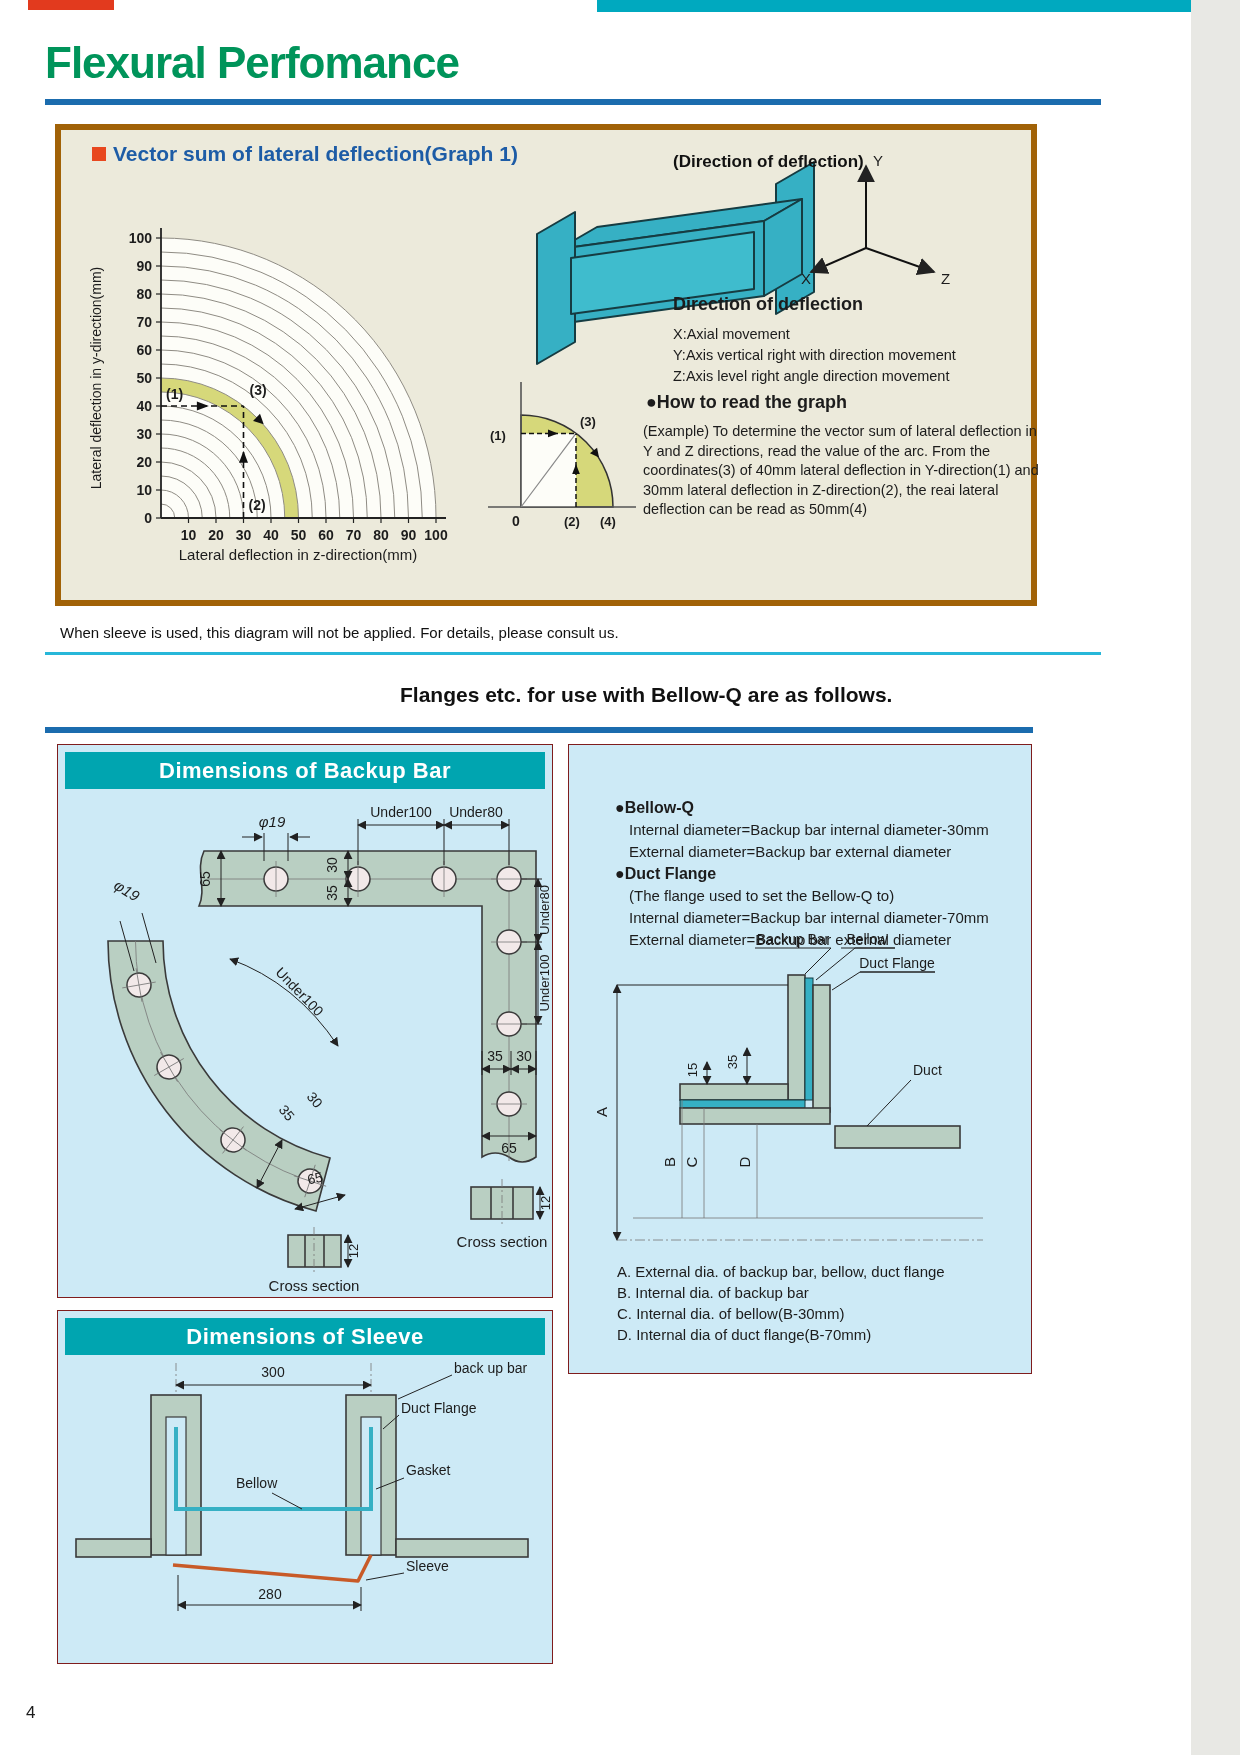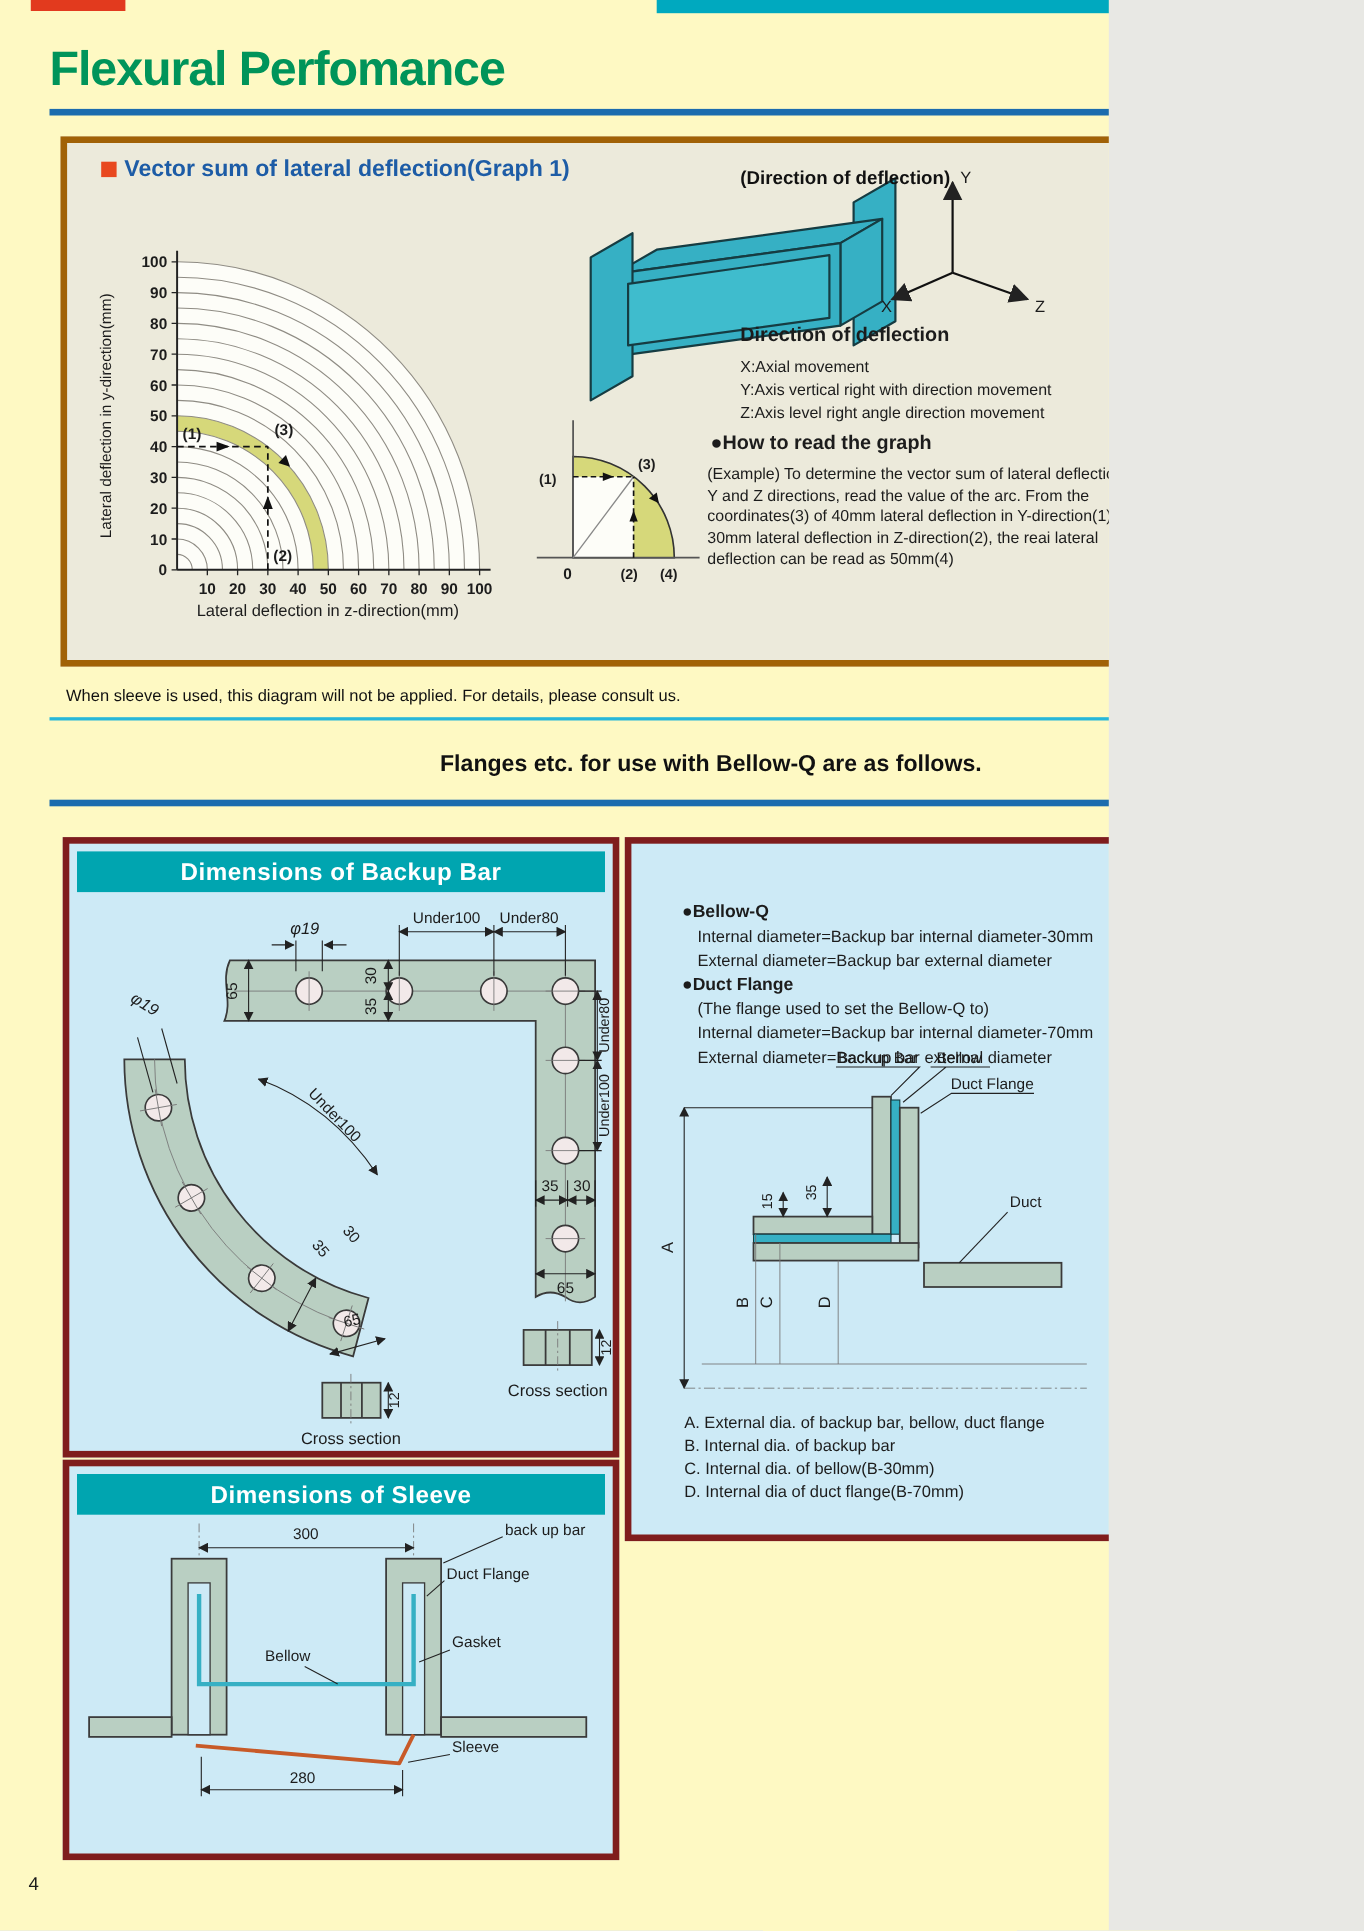--- a/index.html
+++ b/index.html
@@ -1,36 +1,36 @@
 <!DOCTYPE html>
 <html><head>
 <meta charset="utf-8">
 <style>
   html,body{margin:0;padding:0;background:#e8e8e4;}
-  .page{position:relative;width:1008px;height:1755px;background:#fef9c3;
+  .page{position:relative;width:1191px;height:1755px;background:#ffffff;
         font-family:"Liberation Sans",sans-serif;color:#1c1c1c;overflow:hidden;}
   .abs{position:absolute;}
   .topbar-red{left:28px;top:0;width:86px;height:10px;background:#e23a1e;}
   .topbar-teal{left:597px;top:0;width:643px;height:12px;background:#00a9bf;}
   .main-title{left:45px;top:38px;font-size:44px;font-weight:bold;color:#00945a;letter-spacing:-1px;}
   .rule-blue{background:#1b6cae;height:6px;}
   .rule-cyan{background:#27b7d9;height:3px;}
   .graph-box{left:55px;top:124px;width:970px;height:470px;background:#eceadb;border:6px solid #a16207;}
   .box-heading{left:52px;top:12px;font-size:21px;font-weight:bold;color:#1d5ca6;}
   .sq{left:31px;top:17px;width:14px;height:14px;background:#e8481f;}
   .dir-caption{left:612px;top:22px;font-size:17px;font-weight:bold;color:#111;}
   .dir-title{left:612px;top:164px;font-size:18px;font-weight:bold;}
   .dir-lines{left:612px;top:194px;font-size:14.5px;line-height:21px;}
   .howto-title{left:585px;top:262px;font-size:18px;font-weight:bold;}
   .howto-text{left:582px;top:292px;width:398px;font-size:14.5px;line-height:19.5px;}
   .footnote{font-size:15px;color:#111;}
   .design-row{left:45px;top:655px;width:1000px;height:70px;}
   .design-title{left:0;top:0;font-size:47px;font-weight:bold;color:#00945a;letter-spacing:-1px;}
   .design-sub{left:355px;top:28px;font-size:21px;font-weight:bold;color:#111;}
-  .panel{background:#cdeaf6;border:6px solid #7f1d1d;margin-top:17px;}
+  .panel{background:#cdeaf6;border:1px solid #7f1d1d;}
   .panel-header{margin:7px;height:37px;background:#00a5b0;color:#fff;font-size:22px;
                 font-weight:bold;text-align:center;line-height:37px;letter-spacing:.5px;}
   .bullets{left:46px;top:52px;width:390px;font-size:15px;line-height:22px;}
   .bullets .bt{font-weight:bold;font-size:16px;}
   .bullets .bl{padding-left:14px;}
   .legend{left:48px;top:516px;width:390px;font-size:15px;line-height:21px;}
   .pageno{left:26px;top:1703px;font-size:17px;}
   svg text{font-family:"Liberation Sans",sans-serif;fill:#1c1c1c;}
   .dim{stroke:#222;stroke-width:1;fill:none;}
   .draw{stroke:#3a3a3a;stroke-width:1.6;}

